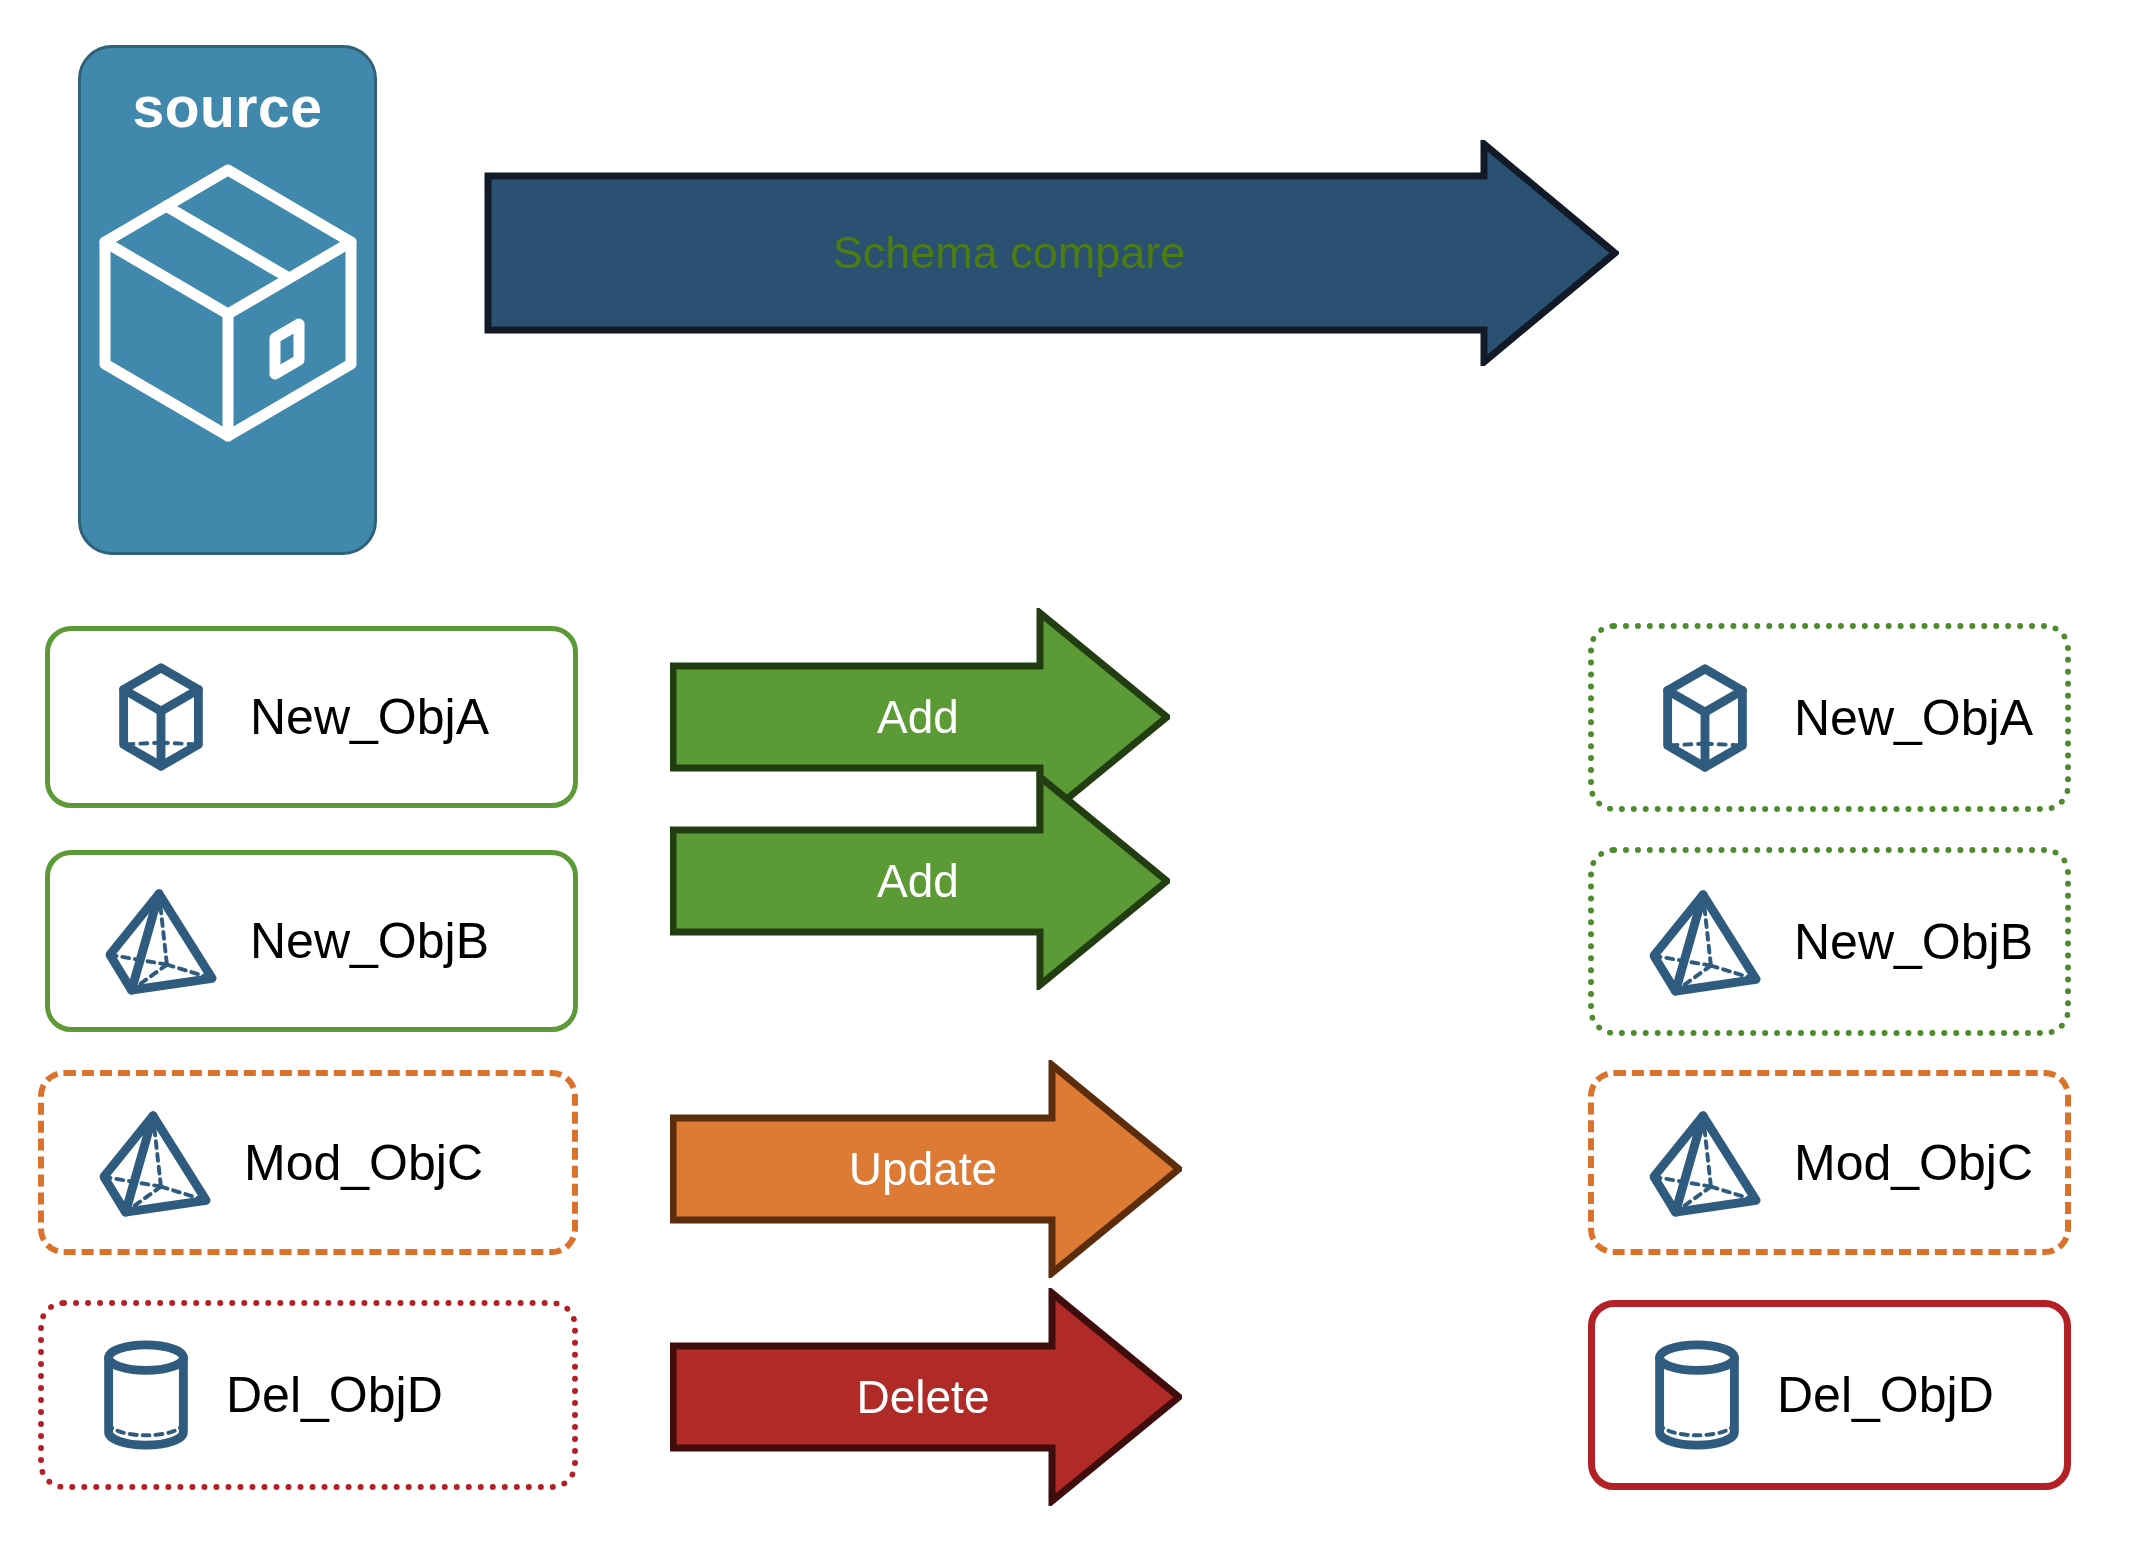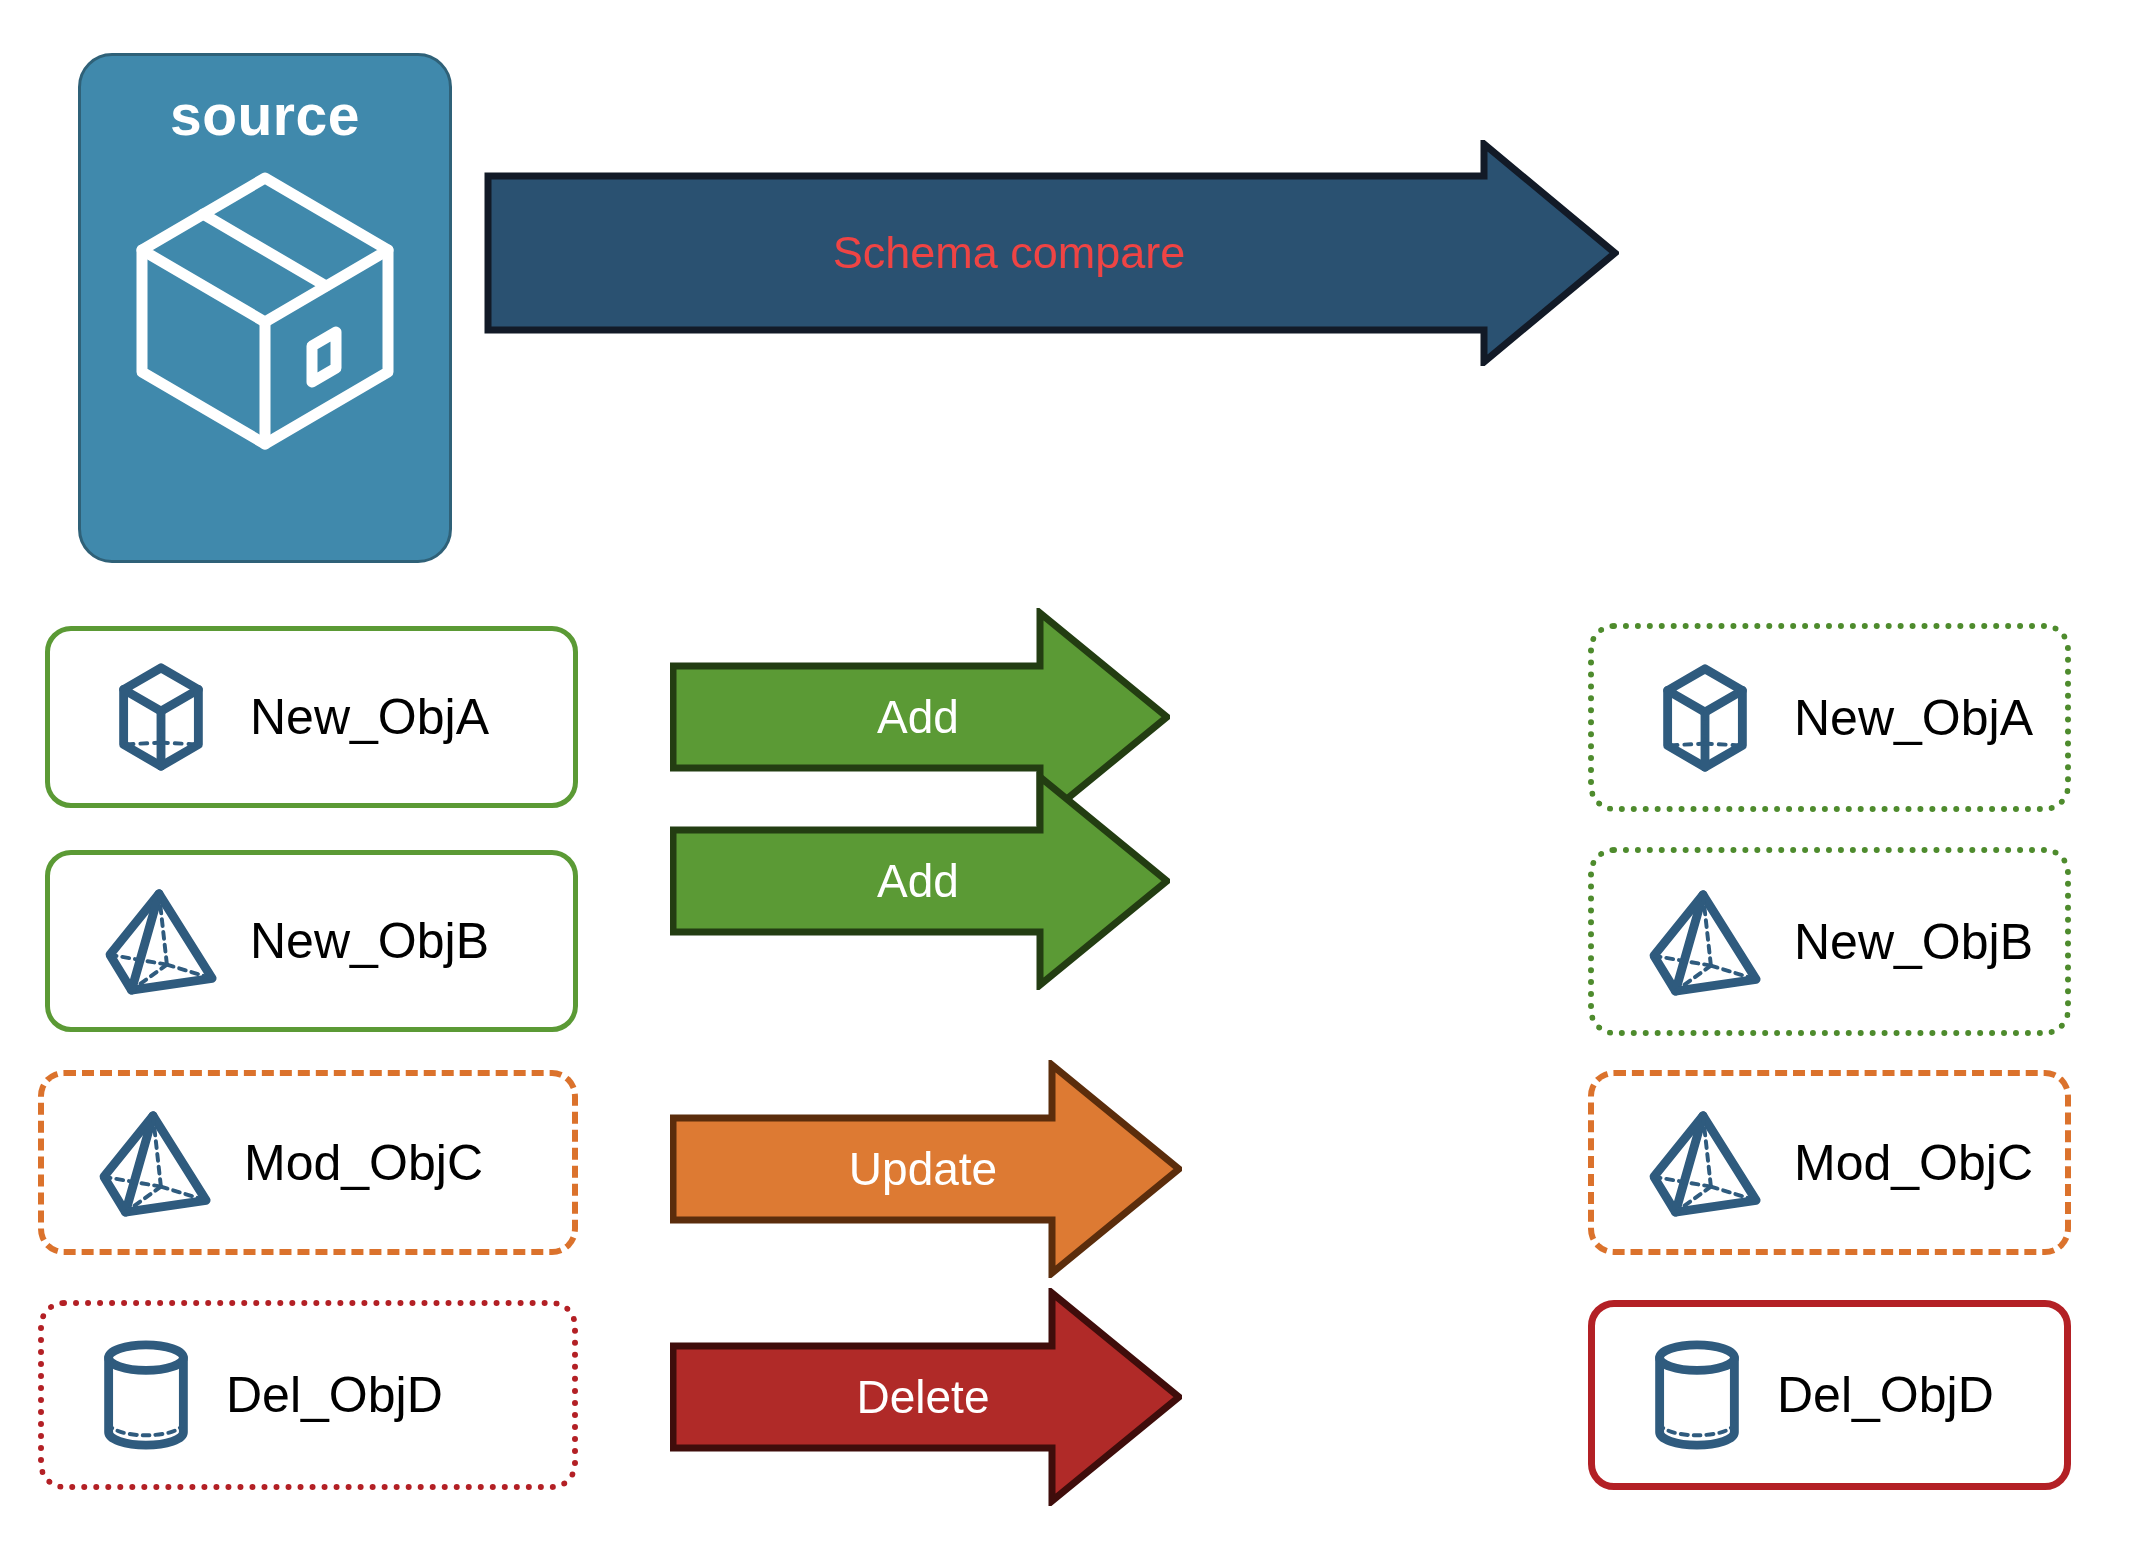--- a/index.html
+++ b/index.html
@@ -34,41 +34,41 @@
     color: #ffffff;
     font-size: 57px;
     font-weight: bold;
     letter-spacing: 0.5px;
     margin-top: 30px;
     line-height: 1.05;
   }
   .endpoint-glyph {
     margin-top: 14px;
   }
-  #source-card { left: 78px;  top: 45px;  width: 374px; height: 510px; margin-top: 8px; }
+  #source-card { left: 78px;  top: 45px;  width: 299px; height: 510px; }
   #target-card { left: 1658px; top: 45px; width: 374px; height: 510px; }
 
   
   #schema-arrow {
     position: absolute;
     left: 484px;
     top: 140px;
     width: 1135px;
     height: 226px;
   }
   #schema-arrow-label {
     position: absolute;
     left: 484px;
     top: 140px;
     width: 1050px;
     height: 226px;
     display: flex;
     align-items: center;
     justify-content: center;
-    color: #ef4444;
+    color: #4d7c0f;
     font-size: 45px;
     pointer-events: none;
   }
 
   
   .obj-box {
     position: absolute;
     box-sizing: border-box;
     background: #ffffff;
     border-radius: 26px;

